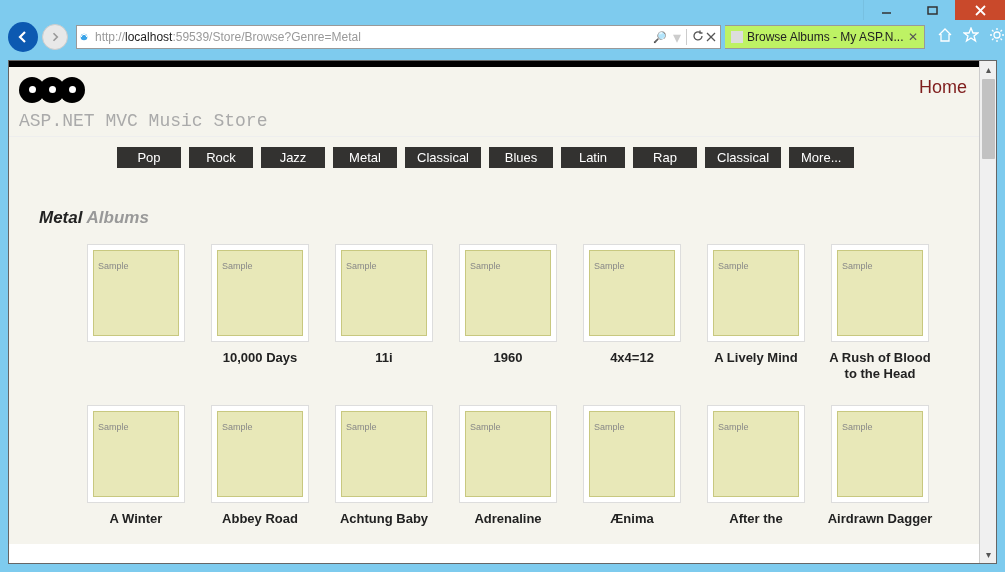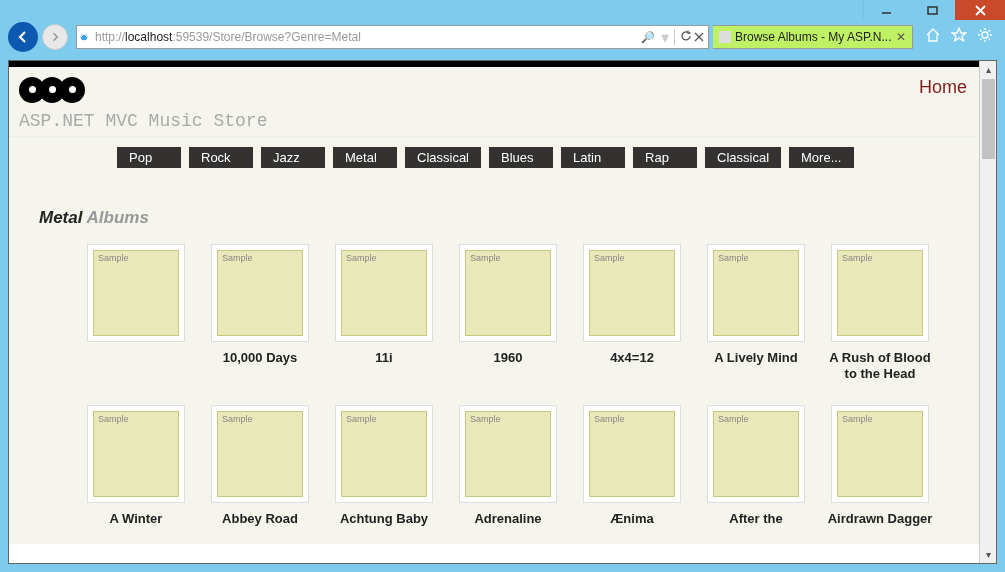--- a/index.html
+++ b/index.html
@@ -5,21 +5,21 @@
   * { box-sizing: border-box; margin: 0; padding: 0; }
   html, body { width: 1005px; height: 572px; font-family: "Segoe UI", Arial, sans-serif; background: #7ecbee; overflow: hidden; }
   .window { width: 1005px; height: 572px; background: #7ecbee; display: flex; flex-direction: column; }
   .titlebar { height: 22px; background: #7ecbee; display: flex; align-items: flex-start; justify-content: flex-end; }
   .tb-btn { width: 46px; height: 20px; display: flex; align-items: center; justify-content: center; font-size: 13px; color: #222; }
   .tb-btn.min { background: #7ecbee; border-left: 1px solid rgba(0,0,0,0.05);}
   .tb-btn.max { background: #7ecbee; }
   .tb-btn.close { background: #c9492b; color: #fff; font-weight: bold; font-size: 15px; width:50px;}
   .tb-btn svg { stroke: #333; }
   .tb-btn.close svg { stroke: #fff; }
-  .browser-chrome { padding: 0 12px 8px 8px; }
+  .browser-chrome { padding: 0 0 8px 8px; }
   .nav-row { height: 30px; display: flex; align-items: center; gap: 4px; }
   .circle { width: 30px; height: 30px; border-radius: 50%; display:flex; align-items:center; justify-content:center; }
   .circle.back { background: #0c59b1; color:#fff; }
   .circle.fwd { background: #e8e8e8; color:#999; border:1px solid #ccc; width:26px; height:26px;}
   .addr { flex: 1; display:flex; align-items:center; background:#fff; border:1px solid #999; height:24px; border-radius:0; margin-left:4px; }
   .addr .url { flex:1; font-size:12px; color:#222; padding:0 4px; white-space:nowrap; overflow:hidden; }
   .addr .url .gray { color: #999; }
   .addr .icons { display:flex; align-items:center; gap:2px; padding:0 4px; color:#555;}
   .tab { width:200px; height:24px; background:#bef264; border:1px solid #999; border-left:none; display:flex; align-items:center; font-size:12px; padding:0 6px; gap:4px; }
   .tab .favicon { width:12px; height:12px; background:#ddd; display:inline-block;}
@@ -36,29 +36,29 @@
   .blackbar { height:6px; background:#000; }
   .topnav { height:70px; background:#f5f4ed; border-bottom:1px solid #eee; display:flex; align-items:center; padding:6px 10px 2px 10px; justify-content:space-between;}
   .logo-wrap { display:flex; flex-direction:column; gap:4px; }
   .logo { display:flex; gap:-4px; }
   .disc { width:26px; height:26px; border-radius:50%; background:#000; display:flex; align-items:center; justify-content:center; margin-right:-6px;}
   .disc::after{content:""; width:7px; height:7px; border-radius:50%; background:#fff;}
   .brand { font-family: "Consolas","Courier New",monospace; color:#aaa; font-size:18px; letter-spacing:0px; margin-top:4px;}
   .home { color:#7f1d1d; font-size:18px; align-self:flex-start; margin-top:4px; margin-right:2px;}
   .body { background:#f5f4ed; padding:6px 10px 16px 26px; }
   .genres { display:flex; gap:8px; padding:10px 10px 16px 108px; background:#f5f4ed; }
-  .genre-btn { background:#333230; color:#fff; font-size:13px; padding:3px 12px; min-width:64px; }
+  .genre-btn { background:#333230; color:#fff; font-size:13px; padding:3px 12px; min-width:64px; text-align:center; }
   .heading { padding:18px 4px 12px 4px; font-size:17px; }
   .heading .g { font-style:italic; font-weight:bold; color:#222;}
   .heading .a { font-style:italic; color:#999; font-weight:bold;}
   .grid { display:flex; flex-wrap:wrap; gap:22px 10px; padding:4px 0px 0px 44px;}
   .album { width:114px; text-align:center; }
   .cover { width:98px; height:98px; margin:0 auto; border:1px solid #ddd; padding:5px; background:#fff;}
   .inner { width:100%; height:100%; background:#e8e8b8; border:1px solid #c8c880; position:relative;}
-  .inner .s { position:absolute; top:2px; left:4px; font-size:9px; color:#888;}
+  .inner .s { position:absolute; top:10px; left:4px; font-size:9px; color:#888;}
   .aname { font-size:13px; font-weight:bold; color:#222; margin-top:8px; line-height:1.25; }
   .row2-clip .aname { max-height: 17px; overflow: hidden; position: relative; }
   .addr-ie { width:14px; display:flex; align-items:center; justify-content:center; color:#06c; font-size:11px; padding:0 3px;}
 </style>
 </head>
 <body>
 
 <div class="window">
   <div class="titlebar">
     <div class="tb-btn min" title="Minimize">

